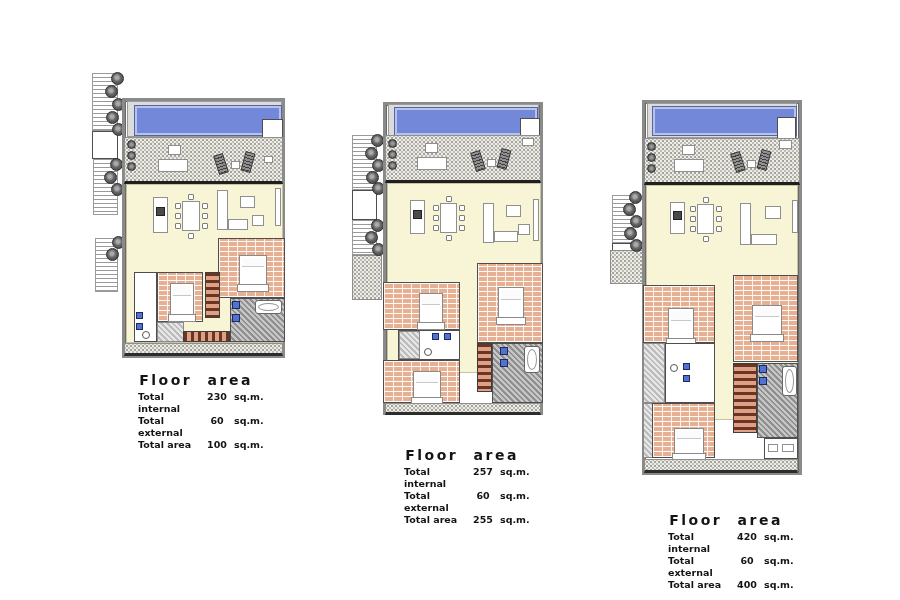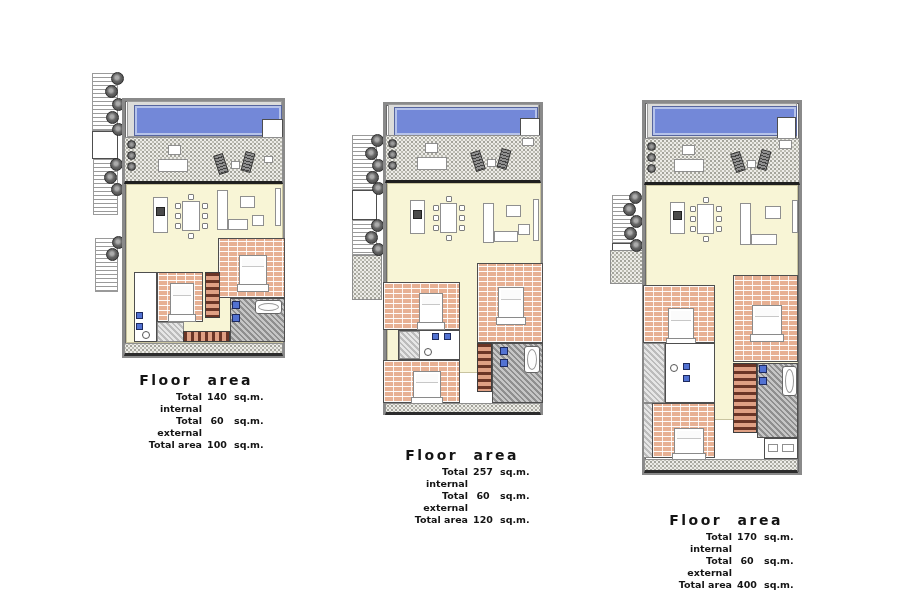--- a/index.html
+++ b/index.html
@@ -45,21 +45,21 @@
   .hb         { position:absolute; left:-3px; right:-3px; bottom:-4px; height:6px; background:#fff; border:1px solid #8a8a8a; }
   .closet-v   { background: repeating-linear-gradient(180deg, #6b3526 0 3px, #dfa084 3px 7px); border:1px solid #3e3e3e; }
   .closet-h   { background: repeating-linear-gradient(90deg, #6b3526 0 3px, #dfa084 3px 7px); border:1px solid #3e3e3e; }
   .bottom-strip { border-bottom:3px solid #2c2c2c; }
 
   
   .arealabel  { text-align:center; color:#141414; }
   .arealabel .title { font-size:14px; font-weight:700; letter-spacing:2.5px; word-spacing:8px; }
   .rows { margin-top:3px; }
   .row  { display:grid; grid-template-columns:64px 30px 36px; font-size:9.5px; font-weight:700; line-height:12px; }
-  .row .lbl  { text-align:right; }
+  .row .lbl  { text-align:left; }
   .row .val  { text-align:center; }
   .row .unit { text-align:left; padding-left:2px; }
 </style>
 </head>
 <body>
 
 <div id="canvas">
 
   <div class="plan">
     <div class="a stairs" style="left:92px;top:73px;width:26px;height:58px"></div>
@@ -131,21 +131,21 @@
     <div class="a sink" style="left:232px;top:301px;width:8px;height:8px"></div>
     <div class="a sink" style="left:232px;top:314px;width:8px;height:8px"></div>
     <div class="a closet-h" style="left:183px;top:331px;width:47px;height:11px"></div>
     <div class="a patch bottom-strip" style="left:124px;top:343px;width:159px;height:13px"></div>
 
     <div class="a arealabel" style="left:138px;top:372px;width:116px">
       <div class="title">Floor area</div>
       <div class="rows">
         <div class="row">
           <span class="lbl">Total internal</span>
-          <span class="val">140</span>
+          <span class="val">230</span>
           <span class="unit">sq.m.</span>
           </div>
         <div class="row">
           <span class="lbl">Total external</span>
           <span class="val">60</span>
           <span class="unit">sq.m.</span>
           </div>
         <div class="row">
           <span class="lbl">Total area</span>
           <span class="val">100</span>
@@ -236,21 +236,21 @@
           <span class="val">257</span>
           <span class="unit">sq.m.</span>
           </div>
         <div class="row">
           <span class="lbl">Total external</span>
           <span class="val">60</span>
           <span class="unit">sq.m.</span>
           </div>
         <div class="row">
           <span class="lbl">Total area</span>
-          <span class="val">120</span>
+          <span class="val">255</span>
           <span class="unit">sq.m.</span>
           </div>
       </div>
     </div>
   </div>
 
   <div class="plan">
     <div class="a stairs" style="left:612px;top:195px;width:22px;height:48px"></div>
     <div class="a white-room" style="left:612px;top:243px;width:22px;height:30px"></div>
     <div class="a patch" style="left:610px;top:250px;width:34px;height:34px"></div>
@@ -320,21 +320,21 @@
     <div class="a white-room" style="left:764px;top:438px;width:34px;height:21px"></div>
     <div class="a furn" style="left:768px;top:444px;width:10px;height:8px"></div>
     <div class="a furn" style="left:782px;top:444px;width:12px;height:8px"></div>
     <div class="a patch bottom-strip" style="left:644px;top:459px;width:154px;height:14px"></div>
 
     <div class="a arealabel" style="left:668px;top:512px;width:116px">
       <div class="title">Floor area</div>
       <div class="rows">
         <div class="row">
           <span class="lbl">Total internal</span>
-          <span class="val">170</span>
+          <span class="val">420</span>
           <span class="unit">sq.m.</span>
           </div>
         <div class="row">
           <span class="lbl">Total external</span>
           <span class="val">60</span>
           <span class="unit">sq.m.</span>
           </div>
         <div class="row">
           <span class="lbl">Total area</span>
           <span class="val">400</span>

